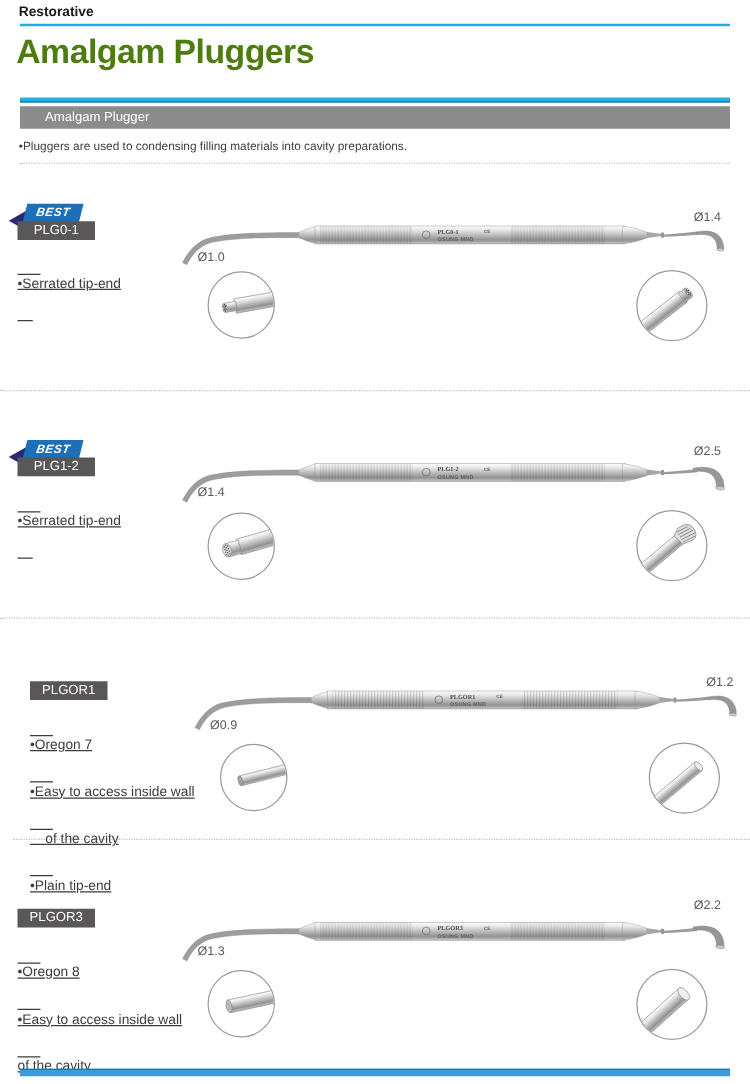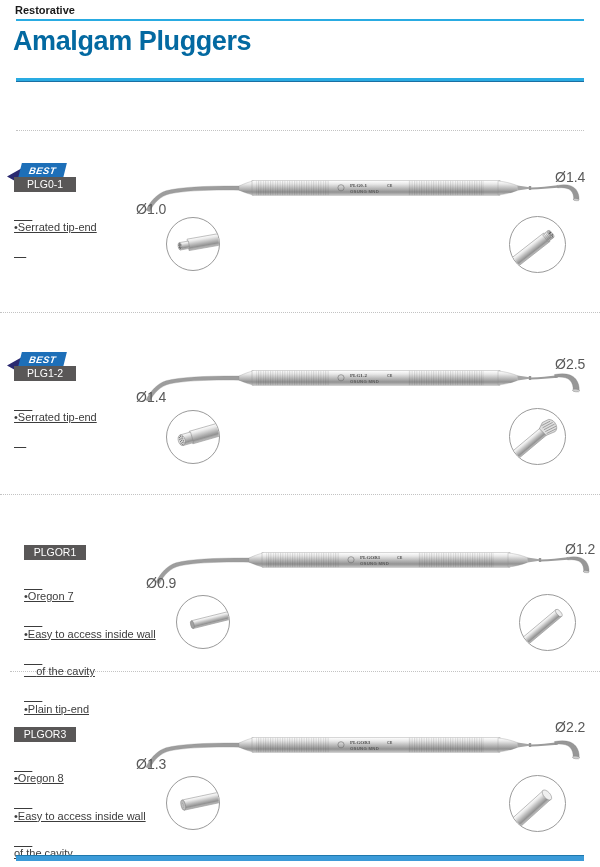--- a/index.html
+++ b/index.html
@@ -2,21 +2,21 @@
 <html><head>
 <meta charset="utf-8">
 <style>
   html,body{margin:0;padding:0;background:#ffffff;}
   body{width:600px;height:867px;font-family:"Liberation Sans",sans-serif;-webkit-font-smoothing:antialiased;}
   .page{position:relative;width:600px;height:867px;overflow:hidden;background:#fff;}
 
   
   .category{position:absolute;left:15px;top:4px;font-size:11px;font-weight:bold;color:#1a1a1a;}
   .cat-rule{position:absolute;left:16px;right:16px;top:19px;height:2px;background:#29abe2;}
-  .title{position:absolute;left:13px;top:26px;font-size:27px;font-weight:bold;letter-spacing:-0.4px;color:#0369a1;}
+  .title{position:absolute;left:13px;top:26px;font-size:27px;font-weight:bold;letter-spacing:-0.4px;color:#4d7c0f;}
   .sec-rule{position:absolute;left:16px;right:16px;top:78px;height:3px;background:#29abe2;border-bottom:1px solid #1b6fa3;}
   .sec-bar{position:absolute;left:16px;right:16px;top:85px;height:18px;background:#8c8c8c;color:#ffffff;font-size:10.5px;line-height:18px;padding-left:20px;box-sizing:border-box;}
   .desc{position:absolute;left:15px;top:112px;font-size:9.5px;color:#404040;}
   .sep0{position:absolute;left:16px;right:16px;top:130px;border-top:1px dotted #c3c3c3;}
 
   
   .product{position:absolute;left:0;right:0;box-sizing:border-box;}
   .product.ruled{border-bottom:1px dotted #c3c3c3;}
   .s1{top:155px;height:158px;--badge:8px;--code:22px;--feat:41px;--svgt:8px;--ldt:46px;--rdt:14px;--instL:62px;--instR:61px;}
   .s2{top:313px;height:182px;--badge:39px;--code:53px;--feat:73px;--svgt:40px;--ldt:76px;--rdt:43px;--instL:97px;--instR:95px;}
@@ -28,22 +28,22 @@
     clip-path:polygon(0 50%,100% 0,82% 50%,100% 100%);}
   .badge-band{position:absolute;left:13px;top:0;width:45px;height:15px;background:#1d6fb8;
     transform:skewX(-14deg);display:flex;align-items:center;justify-content:center;}
   .badge-text{color:#fff;font-size:9.5px;font-weight:bold;font-style:italic;letter-spacing:0.4px;transform:skewX(5deg);}
 
   .code{position:absolute;left:14px;top:var(--code);width:62px;height:15px;background:#595757;
     color:#fff;font-size:10.5px;text-align:center;line-height:15px;}
   .features{position:absolute;left:14px;top:var(--feat);font-size:11px;line-height:12.5px;color:#3c3c3c;white-space:pre-wrap;text-decoration:underline;}
 
   .instrument{position:absolute;left:138px;top:var(--svgt);width:445px;height:56px;}
-  .dia{position:absolute;font-size:14px;color:#595959;}
-  .diaL{left:136px;top:var(--ldt);}
+  .dia{position:absolute;font-size:10px;color:#595959;}
+  .diaL{left:158px;top:var(--ldt);}
   .diaR{left:555px;top:var(--rdt);}
 
   .inset{position:absolute;border:1px solid #9a9a9a;border-radius:50%;overflow:hidden;background:#fff;}
   .insetL{left:166px;top:var(--instL);width:52px;height:52px;}
   .insetR{left:509px;top:var(--instR);width:55px;height:55px;}
   .inset svg{display:block;width:100%;height:100%;}
 
   .bottom-bar{position:absolute;left:16px;right:16px;top:855px;height:5px;background:#3b9bd8;border-top:1px solid #1e78ad;}
 
   
@@ -68,20 +68,22 @@
     </pattern>
   </defs>
 </svg>
 
 <div class="page">
 
   <div class="category">Restorative</div>
   <div class="cat-rule"></div>
   <h1 class="title" style="margin:0">Amalgam Pluggers</h1>
   <div class="sec-rule"></div>
+  <div class="sec-bar">Amalgam Plugger</div>
+  <div class="desc">•Pluggers are used to condensing filling materials into cavity preparations.</div>
   <div class="sep0"></div>
 
   <section class="product s1 ruled">
     <div class="badge">
       <div class="badge-arrow"></div>
       <div class="badge-band">
         <span class="badge-text">BEST</span>
       </div>
     </div>
     <div class="code">PLG0-1</div>

